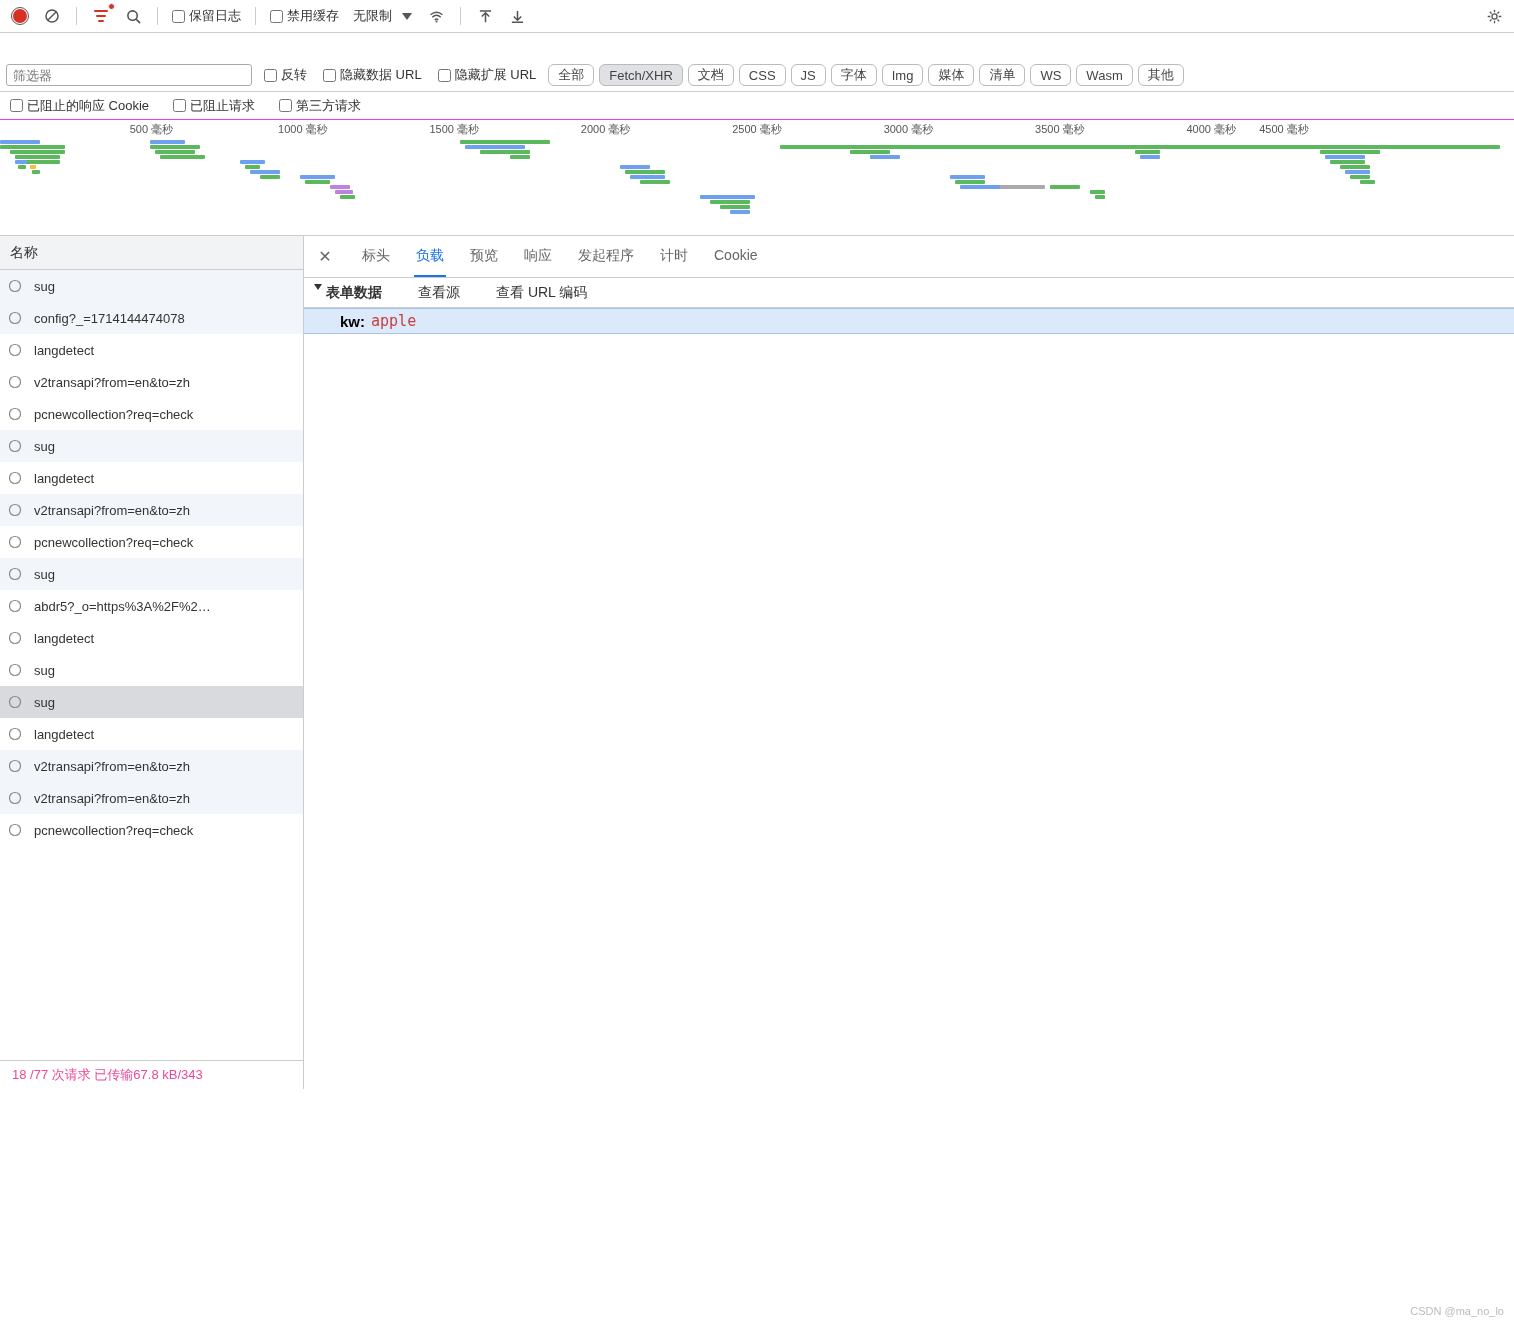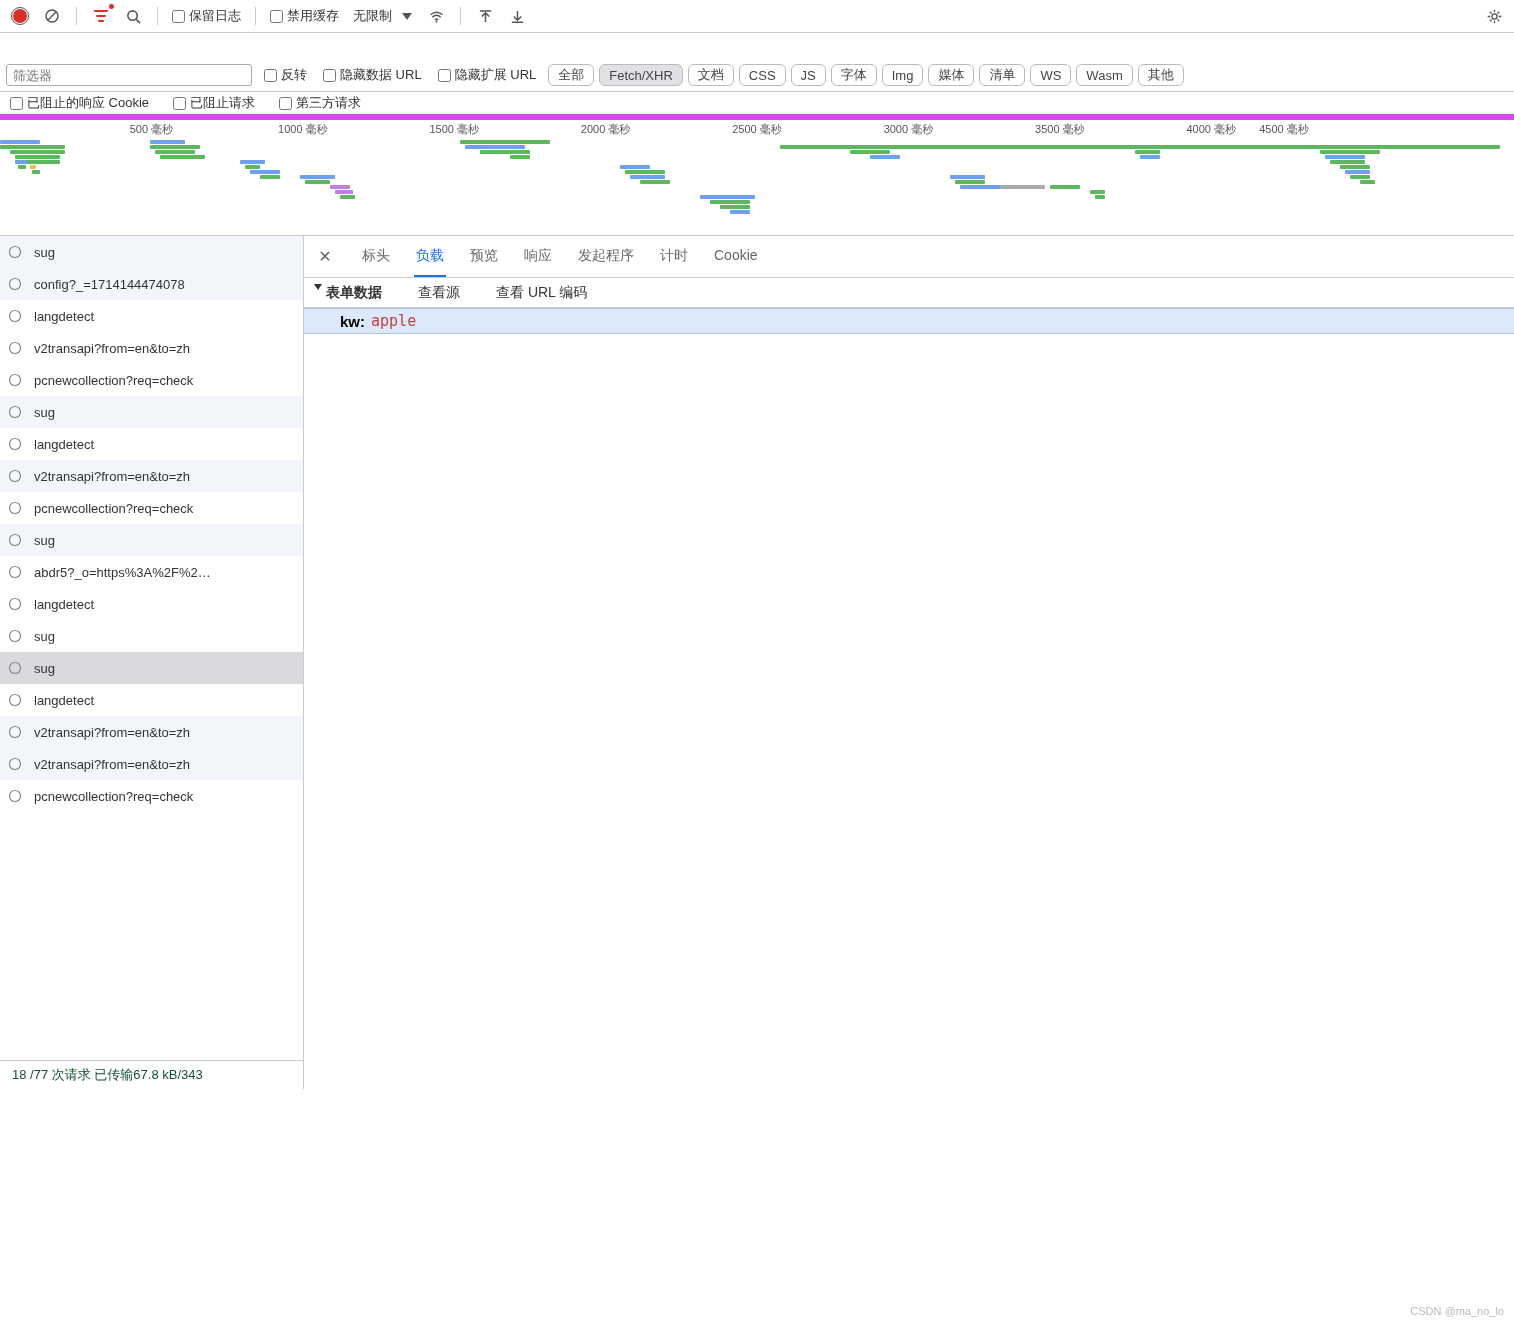--- a/index.html
+++ b/index.html
@@ -12,21 +12,21 @@
 .record-circle::after { content: ""; position: absolute; inset: -4px; border: 1.5px solid #555; border-radius: 50%; }
 .divider-v { width: 1px; height: 18px; background: #ccc; margin: 0 6px; }
 .chk { display: inline-flex; align-items: center; gap: 4px; font-size: 13px; color: #333; padding: 0 4px; cursor: pointer; }
 .chk input { width: 13px; height: 13px; }
 .select-like { font-size: 13px; padding: 0 6px; display: flex; align-items: center; gap: 10px; cursor: pointer; }
 .tri-down { width: 0; height: 0; border-left: 5px solid transparent; border-right: 5px solid transparent; border-top: 7px solid #555; }
 .toolbar2 { display: flex; align-items: center; height: 33px; padding: 0 6px; border-bottom: 1px solid #ccc; gap: 8px; margin-top: 26px; }
 .filter-input { width: 246px; height: 22px; border: 1px solid #aaa; border-radius: 3px; padding: 0 6px; font-size: 13px; color: #888; }
 .pill { height: 22px; padding: 0 9px; border: 1px solid #bbb; border-radius: 6px; font-size: 13px; color: #444; background: #fff; display: inline-flex; align-items: center; cursor: pointer; }
 .pill.active { background: #dfe1e4; }
-.toolbar3 { display: flex; align-items: center; height: 28px; padding: 0 6px; border-bottom: 6px solid #d946ef; gap: 16px; }
+.toolbar3 { display: flex; align-items: center; height: 28px; padding: 0 6px; border-bottom: 1px solid #d946ef; gap: 16px; }
 .timeline { height: 116px; border-bottom: 1px solid #ccc; position: relative; overflow: hidden; background: #fff; }
 .ruler { position: absolute; top: 0; left: 0; right: 0; height: 20px; font-size: 11px; color: #555; }
 .ruler .tick { position: absolute; top: 2px; transform: translateX(-50%); }
 .tl-body { position: absolute; top: 20px; left: 0; right: 0; bottom: 0; }
 .bar { position: absolute; height: 4px; border-radius: 1px; }
 .g { background: #5cb85c; } .b { background: #6ea0f0; } .p { background: #c080e0; } .y { background: #f0c040; } .gr { background: #aaa; }
 .split { display: flex; height: 853px; }
 .left { width: 304px; border-right: 1px solid #ccc; display: flex; flex-direction: column; }
 .left-header { height: 34px; border-bottom: 1px solid #ccc; background: #f1f3f4; display: flex; align-items: center; padding: 0 10px; font-size: 14px; color: #333; }
 .req-list { flex: 1; overflow: auto; }
@@ -39,21 +39,21 @@
 .tabs .close { width: 26px; text-align: center; cursor: pointer; font-size: 16px; }
 .tabs .tab { cursor: pointer; padding: 10px 2px; }
 .tabs .tab.active { color: #1a73e8; border-bottom: 2px solid #1a73e8; margin-bottom: -1px; }
 .subtabs { height: 30px; border-bottom: 1px solid #ccc; display: flex; align-items: center; padding: 0 10px; gap: 36px; font-size: 14px; color: #333; }
 .subtabs .lead { display: flex; align-items: flex-start; gap: 4px; font-weight: 600; }
 .tri-sm { width: 0; height: 0; border-left: 4px solid transparent; border-right: 4px solid transparent; border-top: 6px solid #333; }
 .payload-body { flex: 1; overflow: auto; }
 .kv-row { height: 26px; background: #dbe9fb; border: 1px solid #a9c3ea; border-left: none; border-right: none; display: flex; align-items: center; padding-left: 36px; font-size: 15px; }
 .kv-row .k { font-weight: 700; color: #000; margin-right: 6px; }
 .kv-row .v { font-family: Consolas, monospace; color: #c63f3f; }
-.status-bar { height: 29px; border-top: 1px solid #ccc; display: flex; align-items: center; padding: 3px 12px; font-size: 13px; color: #14532d; }
+.status-bar { height: 29px; border-top: 1px solid #ccc; display: flex; align-items: center; padding: 3px 12px; font-size: 13px; color: #ec4899; }
 .watermark { position: fixed; bottom: 6px; right: 10px; font-size: 11px; color: #bbb; }
 svg { display: block; }
 </style>
 </head>
 <body>
 
 <div class="toolbar1">
   <div class="icon-btn record">
       <div class="record-circle"></div>
     </div>
@@ -226,20 +226,21 @@
       <div class="bar g" style="left: 1330px; width: 35px; top: 20px;"></div>
       <div class="bar g" style="left: 1340px; width: 30px; top: 25px;"></div>
       <div class="bar b" style="left: 1345px; width: 25px; top: 30px;"></div>
       <div class="bar g" style="left: 1350px; width: 20px; top: 35px;"></div>
       <div class="bar g" style="left: 1360px; width: 15px; top: 40px;"></div>
     </div>
 </div>
 
 <div class="split">
   <div class="left">
+    <div class="left-header">名称</div>
     <div class="req-list" id="reqlist">
         <div class="req-row alt">
           <svg class="req-icon" viewBox="0 0 14 14">
             <path d="M3 3c2-2 6-2 8 0M3 11c2 2 6 2 8 0M3 3c-2 2-2 6 0 8M11 3c2 2 2 6 0 8" fill="none" stroke="#888" stroke-width="1.2"></path>
           </svg>
           <span>sug</span>
         </div>
         <div class="req-row alt">
           <svg class="req-icon" viewBox="0 0 14 14">
             <path d="M3 3c2-2 6-2 8 0M3 11c2 2 6 2 8 0M3 3c-2 2-2 6 0 8M11 3c2 2 2 6 0 8" fill="none" stroke="#888" stroke-width="1.2"></path>

